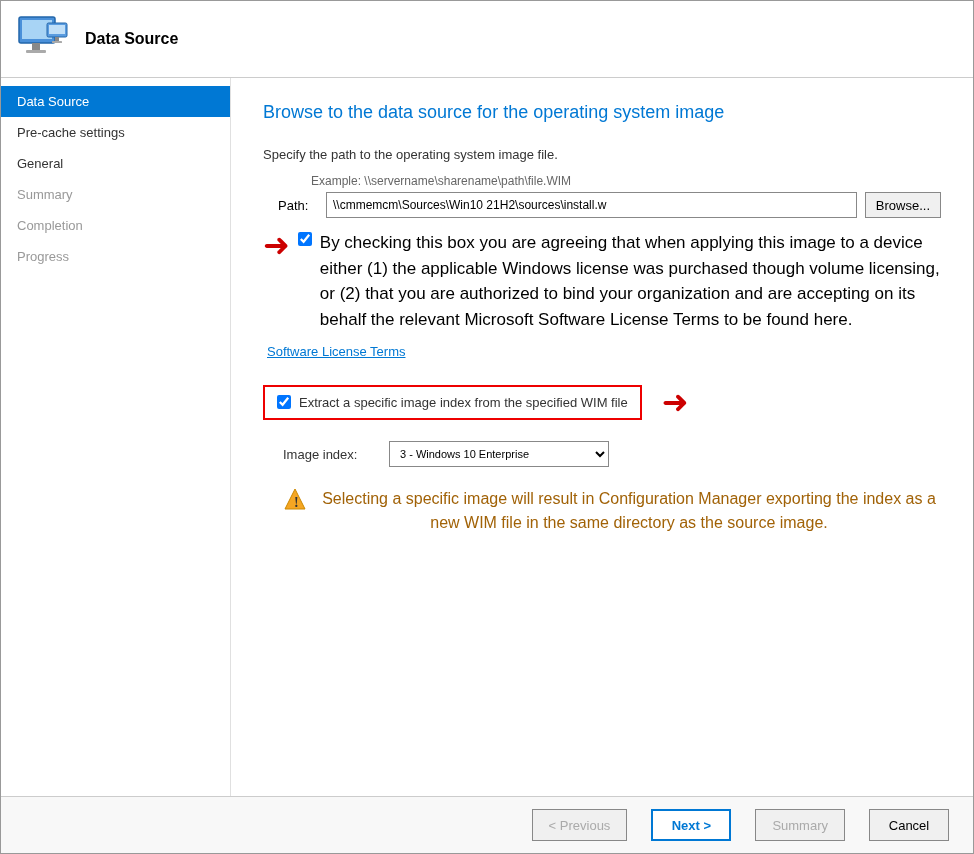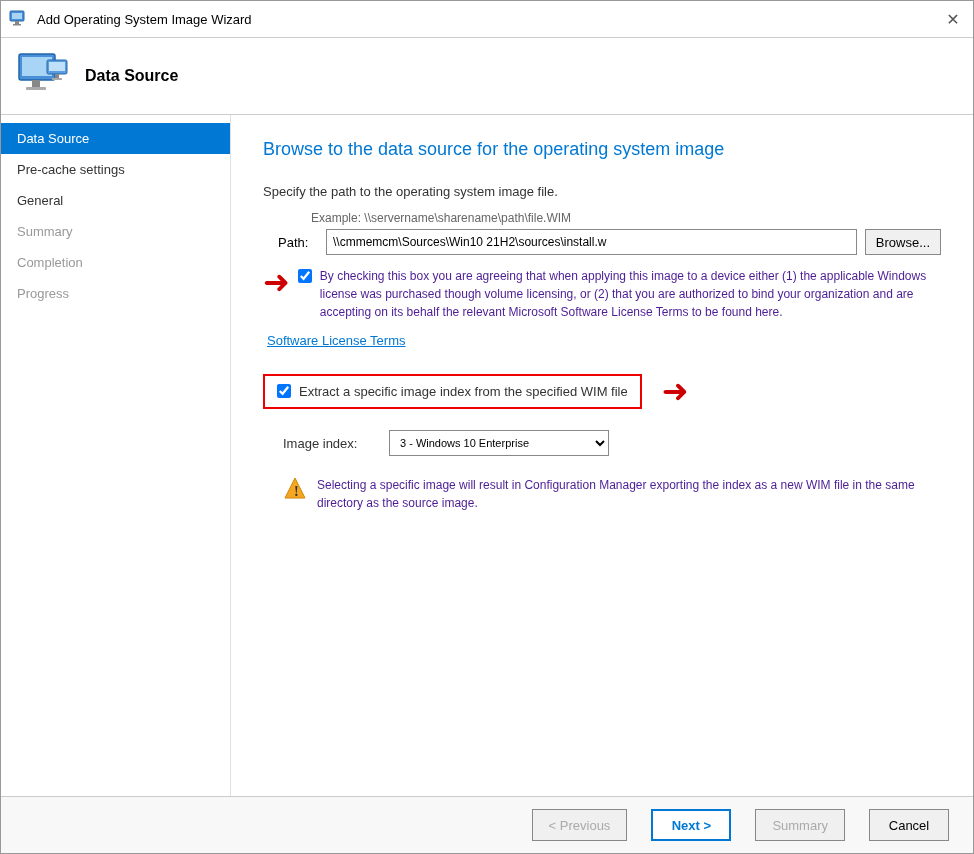--- a/index.html
+++ b/index.html
@@ -154,22 +154,22 @@
       gap: 8px;
       margin-top: 4px;
     }
     .checkbox-row input[type=checkbox] {
       margin-top: 2px;
       width: 14px;
       height: 14px;
       flex-shrink: 0;
     }
     .checkbox-text {
-      font-size: 12px;
-      color: #4c1d95;
+      font-size: 17px;
+      color: #000000;
       line-height: 1.5;
     }
 
     .license-link {
       color: #0078d4;
       text-decoration: underline;
       cursor: pointer;
       font-size: 13px;
     }
 
@@ -217,23 +217,24 @@
       gap: 10px;
       margin-left: 20px;
       margin-top: 8px;
     }
     .warning-icon {
       width: 24px;
       height: 24px;
       flex-shrink: 0;
     }
     .warning-text {
-      font-size: 12px;
-      color: #4c1d95;
+      font-size: 16px;
+      color: #a16207;
       line-height: 1.5;
+      text-align: center;
     }
 
     .footer {
       border-top: 1px solid #ccc;
       padding: 12px 24px;
       display: flex;
       justify-content: flex-end;
       gap: 24px;
       background: #f8f8f8;
     }
@@ -262,33 +263,20 @@
     .computer-icon-svg {
       width: 52px;
       height: 52px;
     }
   </style>
 </head>
 <body>
 
 <div class="window">
 
-  <div class="title-bar">
-    <div class="title-bar-left">
-
-      <svg class="title-bar-icon" viewBox="0 0 20 20" xmlns="http://www.w3.org/2000/svg">
-        <rect x="1" y="2" width="14" height="10" rx="1" fill="#4a90d9" stroke="#2266aa" stroke-width="1"></rect>
-        <rect x="3" y="4" width="10" height="6" fill="#a8d4f5"></rect>
-        <rect x="6" y="12" width="4" height="3" fill="#888"></rect>
-        <rect x="4" y="15" width="8" height="1.5" fill="#888"></rect>
-      </svg>
-      <span class="title-bar-text">Add Operating System Image Wizard</span>
-    </div>
-    <div class="title-bar-close">✕</div>
-  </div>
 
   <div class="header-section">
 
     <svg class="computer-icon-svg" viewBox="0 0 52 52" xmlns="http://www.w3.org/2000/svg">
       <rect x="2" y="4" width="36" height="26" rx="2" fill="#4a90d9" stroke="#2266aa" stroke-width="1.5"></rect>
       <rect x="5" y="7" width="30" height="19" fill="#a8d4f5"></rect>
       <rect x="15" y="30" width="8" height="7" fill="#888"></rect>
       <rect x="9" y="37" width="20" height="3" rx="1" fill="#aaa"></rect>
 
       <rect x="30" y="10" width="20" height="14" rx="1.5" fill="#5a9ce0" stroke="#2266aa" stroke-width="1"></rect>

